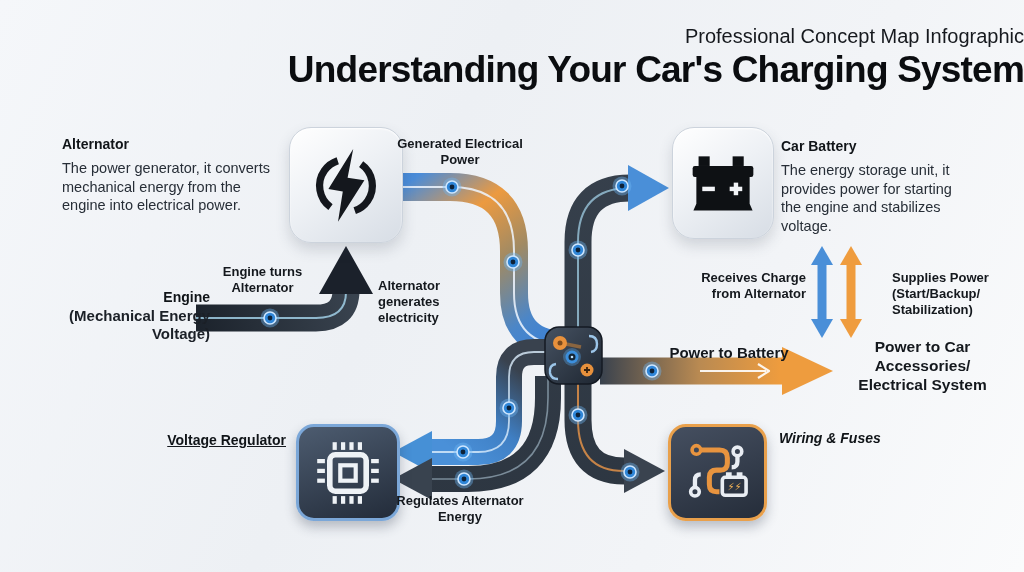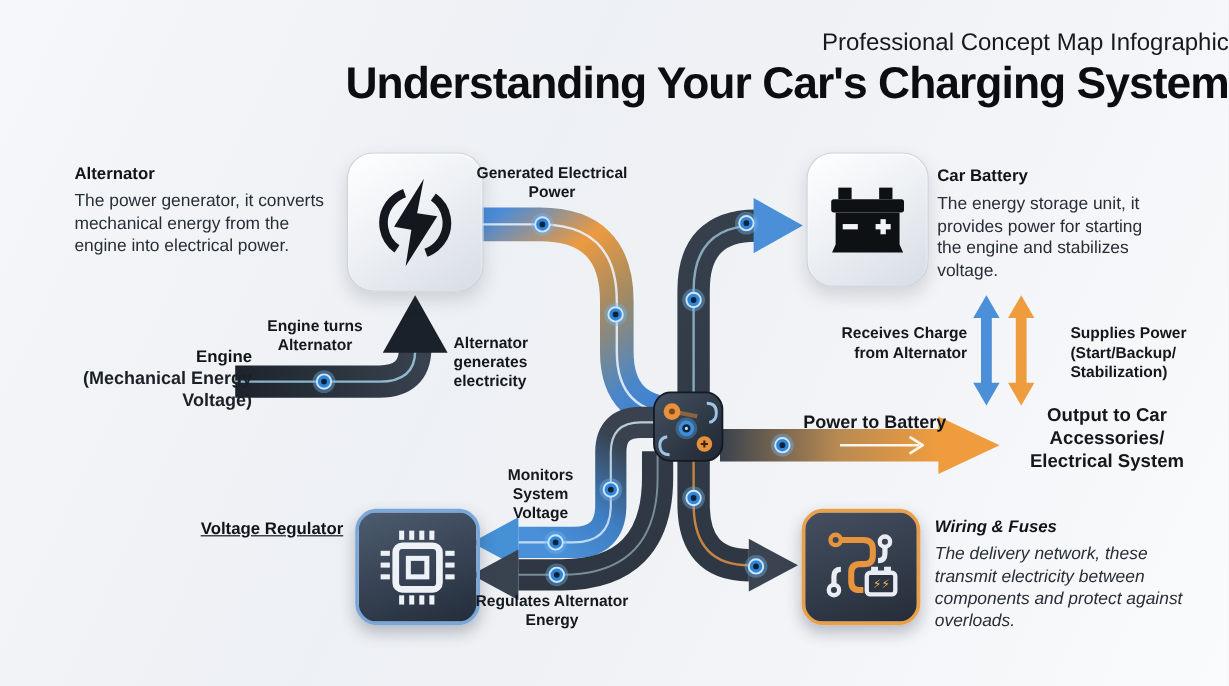--- a/index.html
+++ b/index.html
@@ -236,26 +236,24 @@
     <h2>Car Battery</h2>
     <p>The energy storage unit, it provides power for starting the engine and stabilizes voltage.</p>
   </div>
 
   <div class="concept align-right" style="left:58px;top:432px;width:228px;">
     <h2>Voltage Regulator</h2>
   </div>
 
   <div class="concept" style="left:779px;top:430px;width:214px;font-style:italic;">
     <h2>Wiring &amp; Fuses</h2>
-    <p>The delivery network, these transmit electricity between components and protect against overloads.</p>
   </div>
 
   <div class="lbl" style="left:395px;top:136px;width:130px;">Generated Electrical Power</div>
   <div class="lbl" style="left:195px;top:264px;width:135px;">Engine turns Alternator</div>
   <div class="lbl lbl-left" style="left:378px;top:259px;width:105px;margin-top:19px;">Alternator generates electricity</div>
-  <div class="lbl" style="left:403px;top:388px;width:95px;">Monitors System Voltage</div>
   <div class="lbl" style="left:385px;top:493px;width:150px;">Regulates Alternator Energy</div>
   <div class="lbl" style="left:666px;top:344px;width:126px;font-size:15px;">Power to Battery</div>
-  <div class="lbl lbl-big" style="left:840px;top:338px;width:165px;">Output to Car Accessories/ Electrical System</div>
+  <div class="lbl lbl-big" style="left:840px;top:338px;width:165px;">Power to Car Accessories/ Electrical System</div>
   <div class="lbl lbl-right" style="left:680px;top:270px;width:126px;">Receives Charge from Alternator</div>
   <div class="lbl lbl-left" style="left:892px;top:270px;width:135px;">Supplies Power (Start/Backup/ Stabilization)</div>
 
 </div>
 
 </body></html>

